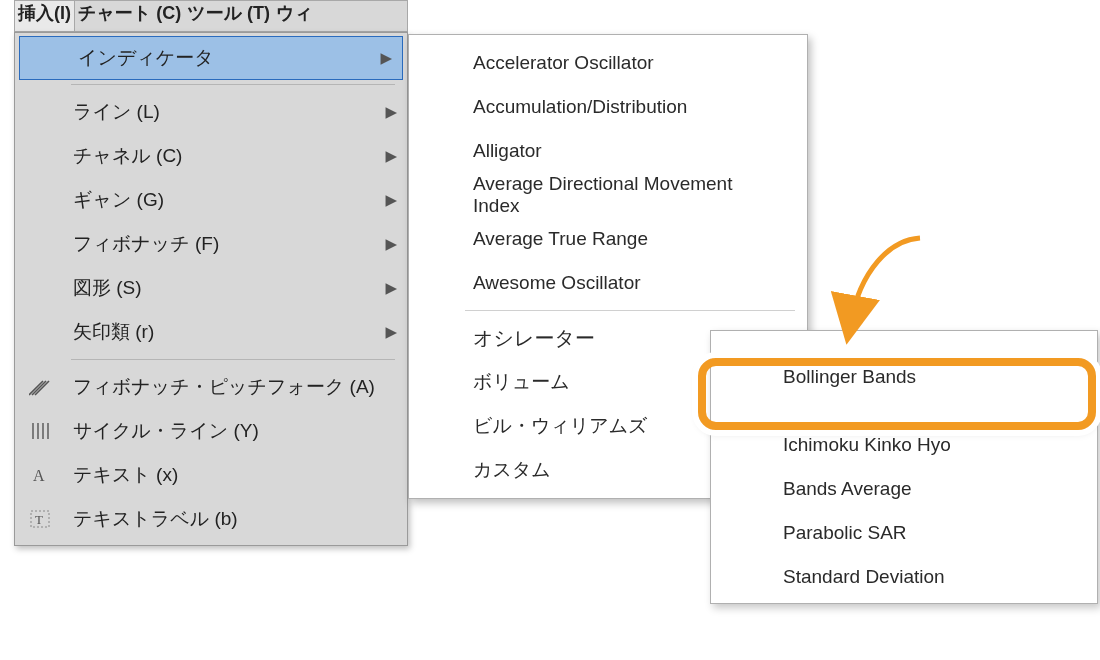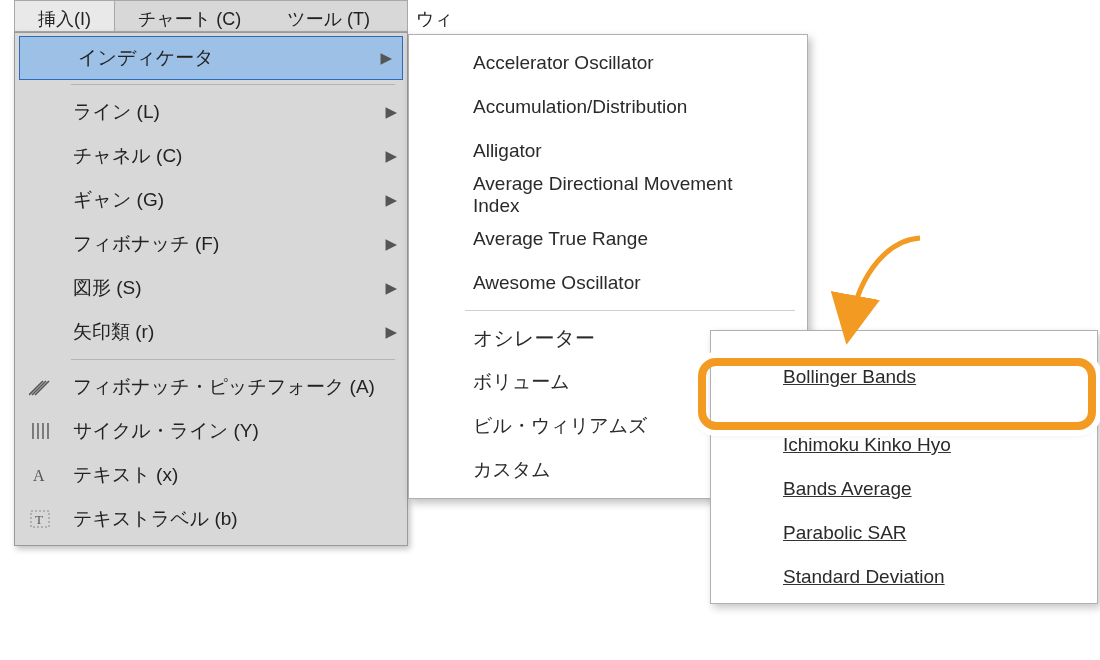--- a/index.html
+++ b/index.html
@@ -19,25 +19,26 @@
     left: 14px; top: 0;
     height: 32px;
     display: flex;
     align-items: stretch;
     background: #d8d8d8;
     border: 1px solid #a8a8a8;
     width: 394px;
   }
   .menubar-item {
     display: flex;
-    align-items: flex-end;
-    padding: 0 23px;
+    align-items: flex-start;
+    padding: 0 3px;
     font-size: 18px;
     color: #222;
     white-space: nowrap;
+    font-weight: bold;
   }
   .menubar-item.active {
     background: #e9e9e9;
     border-right: 1px solid #a8a8a8;
   }
 
   
   .menu-l1 {
     position: absolute;
     left: 14px; top: 32px;
@@ -109,21 +110,20 @@
 
   
   .menu-l3 {
     position: absolute;
     left: 710px; top: 330px;
     width: 388px;
     background: #ffffff;
     border: 1px solid #b0b0b0;
     box-shadow: 3px 4px 8px rgba(0,0,0,0.22);
     padding: 4px 0;
-    text-decoration: underline;
   }
   .menu-l3 .item {
     display: flex;
     align-items: center;
     height: 44px;
     padding: 0 14px 0 72px;
     font-size: 19px;
     color: #2a2a2a;
     white-space: nowrap;
   }

